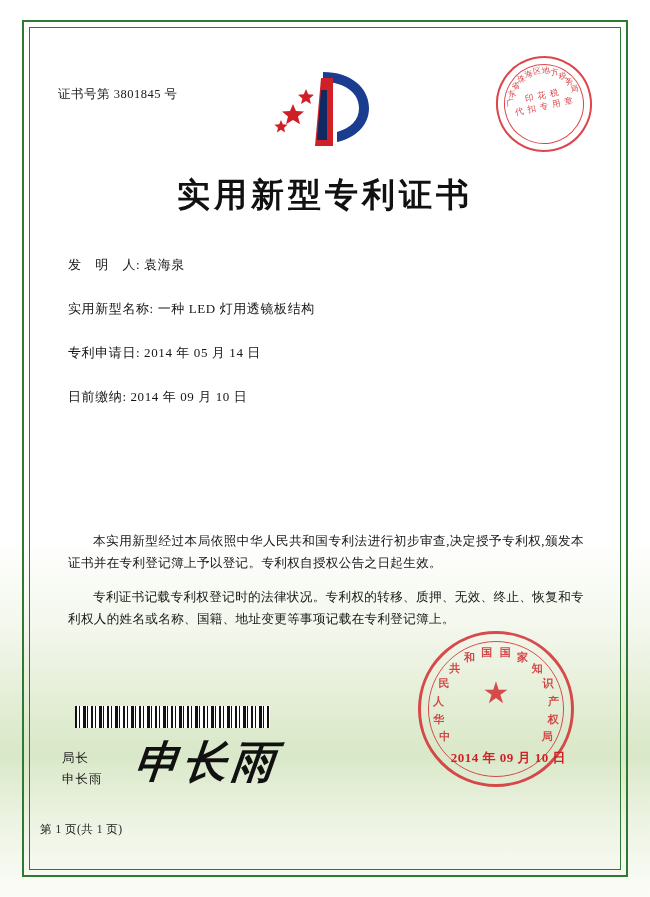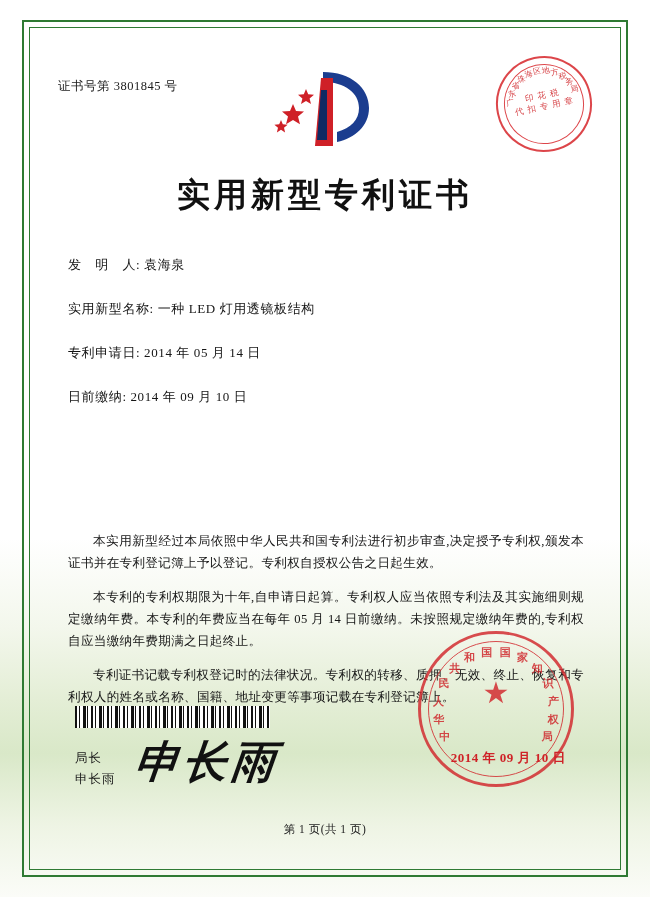--- a/index.html
+++ b/index.html
@@ -67,21 +67,21 @@
     position: absolute;
     left: 40px;
     top: 38px;
     right: 40px;
     bottom: 38px;
   }
 
   .cert-number {
     position: absolute;
     left: 18px;
-    top: 40px;
+    top: 48px;
     font-size: 12.5px;
     letter-spacing: 0.5px;
     color: #1b1b1b;
     text-align: center;
   }
 
   
   .logo {
     position: absolute;
     left: 50%;
@@ -188,21 +188,21 @@
       to right,
       #111 0px, #111 2px, #fff 2px, #fff 4px,
       #111 4px, #111 5px, #fff 5px, #fff 8px,
       #111 8px, #111 11px, #fff 11px, #fff 12px,
       #111 12px, #111 13px, #fff 13px, #fff 16px);
   }
 
   
   .sig-label {
     position: absolute;
-    left: 35px;
+    left: 22px;
     top: 710px;
     font-size: 12.5px;
     line-height: 21px;
     letter-spacing: 1px;
   }
   .sig-script {
     position: absolute;
     left: 95px;
     top: 695px;
     font-size: 44px;
@@ -260,21 +260,20 @@
     color: #cf2227;
     font-weight: bold;
     letter-spacing: 0.5px;
   }
 
   .footer {
     position: absolute;
     left: 0;
     right: 0;
     bottom: 22px;
-    text-align: center;
     font-size: 11.5px;
     color: #222;
     letter-spacing: 0.5px;
   }
 </style>
 </head>
 <body>
 
 <div class="page">
 
@@ -341,21 +340,20 @@
         <span>2014 年 05 月 14 日</span>
       </div>
       <div class="field-row">
         <span class="field-label">日前缴纳:</span>
         <span>2014 年 09 月 10 日</span>
       </div>
     </div>
 
     <div class="paragraphs">
       <p>本实用新型经过本局依照中华人民共和国专利法进行初步审查,决定授予专利权,颁发本证书并在专利登记簿上予以登记。专利权自授权公告之日起生效。</p>
-      <p>本专利的专利权期限为十年,自申请日起算。专利权人应当依照专利法及其实施细则规定缴纳年费。本专利的年费应当在每年 05 月 14 日前缴纳。未按照规定缴纳年费的,专利权自应当缴纳年费期满之日起终止。</p>
       <p>专利证书记载专利权登记时的法律状况。专利权的转移、质押、无效、终止、恢复和专利权人的姓名或名称、国籍、地址变更等事项记载在专利登记簿上。</p>
     </div>
 
     <div class="barcode"></div>
 
     <div class="sig-label">
       <div>局长</div>
       <div>申长雨</div>
     </div>
     <div class="sig-script">申长雨</div>

